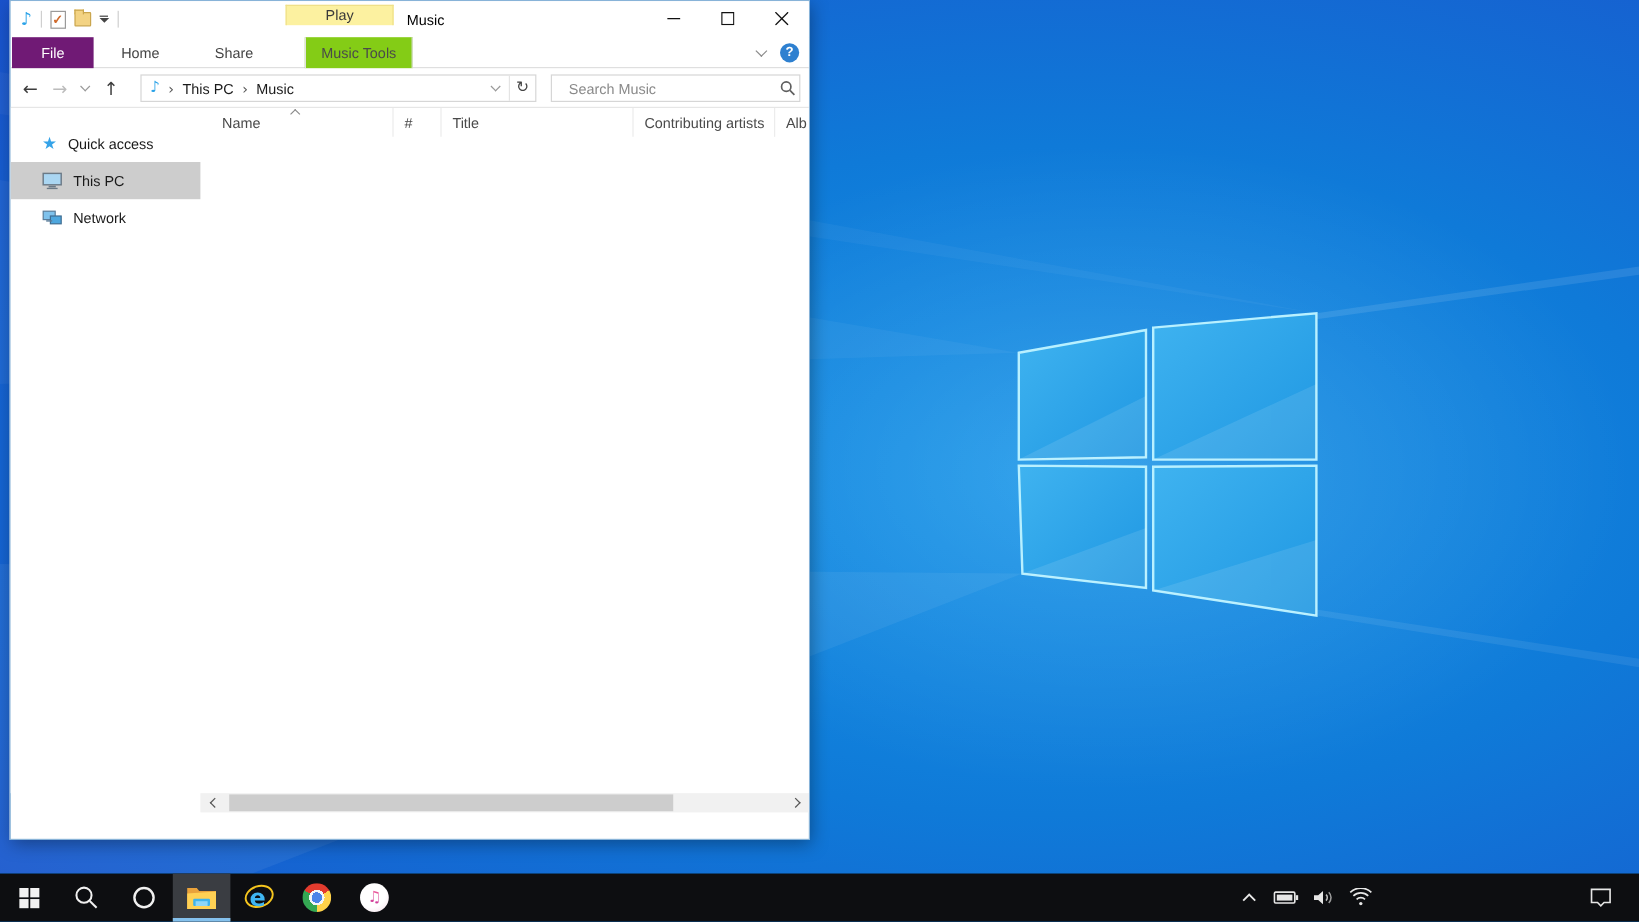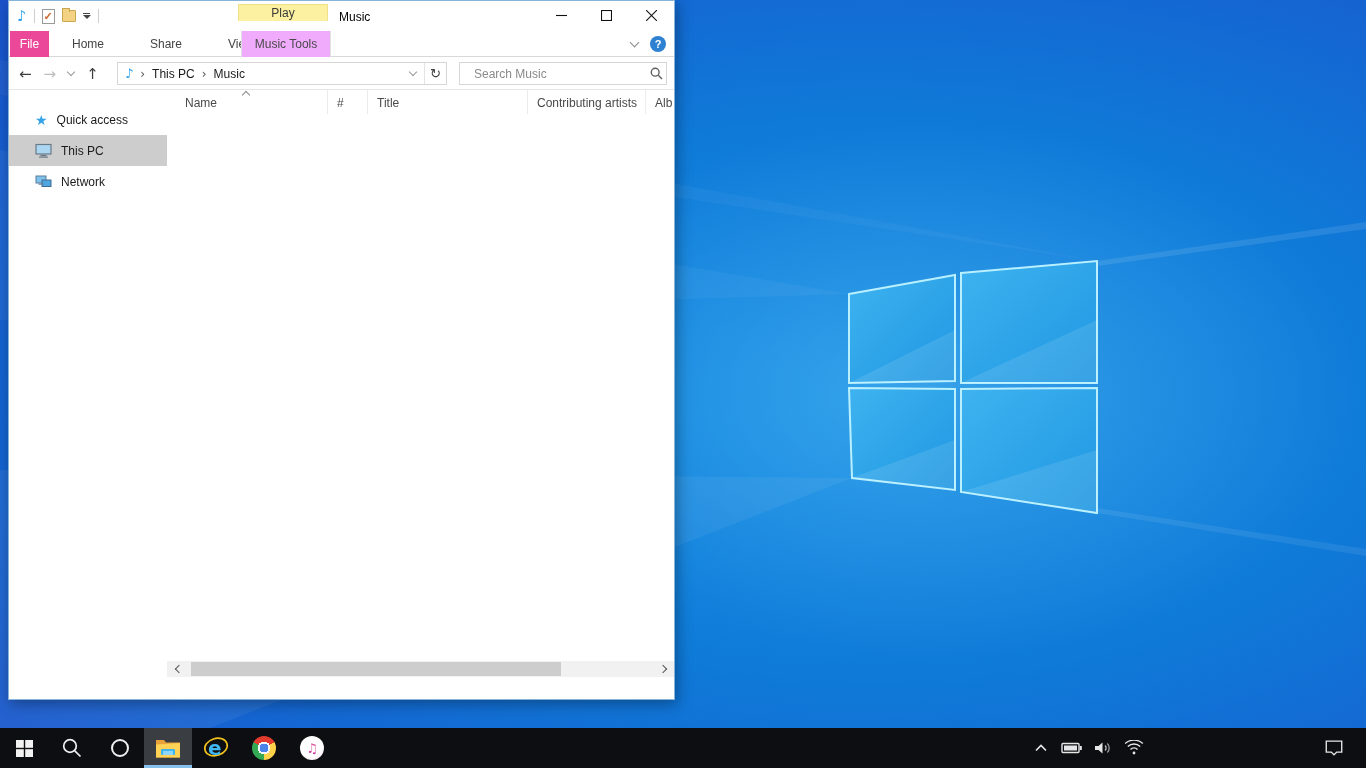--- a/index.html
+++ b/index.html
@@ -31,23 +31,23 @@
     border:1px solid #efe089; border-bottom:none; display:flex; align-items:center; justify-content:center; color:#3a3a3a; }
   .win-title { position:absolute; left:330px; top:9px; color:#000; }
   .caption { position:absolute; right:0; top:0; display:flex; }
   .cap-btn { width:45px; height:29px; display:flex; align-items:center; justify-content:center; }
   .cap-btn svg { stroke:#111; stroke-width:1.1; fill:none; }
 
   
   .tabrow { position:absolute; left:0; top:30px; right:0; height:26px; background:#fff; border-bottom:1px solid #d8d8d8; }
   .tabs { position:absolute; left:1px; top:0; height:26px; display:flex; }
   .tab { height:26px; display:flex; align-items:center; justify-content:center; color:#444; }
-  .tab.file { width:39px; background:#ec4899; color:#fff; }
+  .tab.file { width:68px; background:#701a75; color:#fff; }
   .tab.plain { padding:0 23px; }
-  .tab.ctx { position:absolute; left:232px; top:0; width:90px; background:#f0abfc; border-left:1px solid #e0e0e0; border-right:1px solid #e0e0e0; color:#4a4a4a; }
+  .tab.ctx { position:absolute; left:245px; top:0; width:90px; background:#84cc16; border-left:1px solid #e0e0e0; border-right:1px solid #e0e0e0; color:#4a4a4a; }
   .ribbon-right { position:absolute; right:8px; top:0; height:26px; display:flex; align-items:center; gap:12px; }
   .chev { width:7px; height:7px; border-right:1.5px solid #8a8a8a; border-bottom:1.5px solid #8a8a8a; transform:rotate(45deg); margin-top:-4px; }
   .help-btn { width:16px; height:16px; border-radius:50%; background:#2e80d0; color:#fff; font-weight:bold;
     display:flex; align-items:center; justify-content:center; font-size:11px; }
 
   
   .addrbar { position:absolute; left:0; top:56px; right:0; height:33px; background:#fff; border-bottom:1px solid #e6e6e6; }
   .navbtns { position:absolute; left:10px; top:0; height:33px; display:flex; align-items:center; gap:12px; }
   .arrow { font-size:15px; color:#3c3c3c; }
   .arrow.dis { color:#bcbcbc; }

